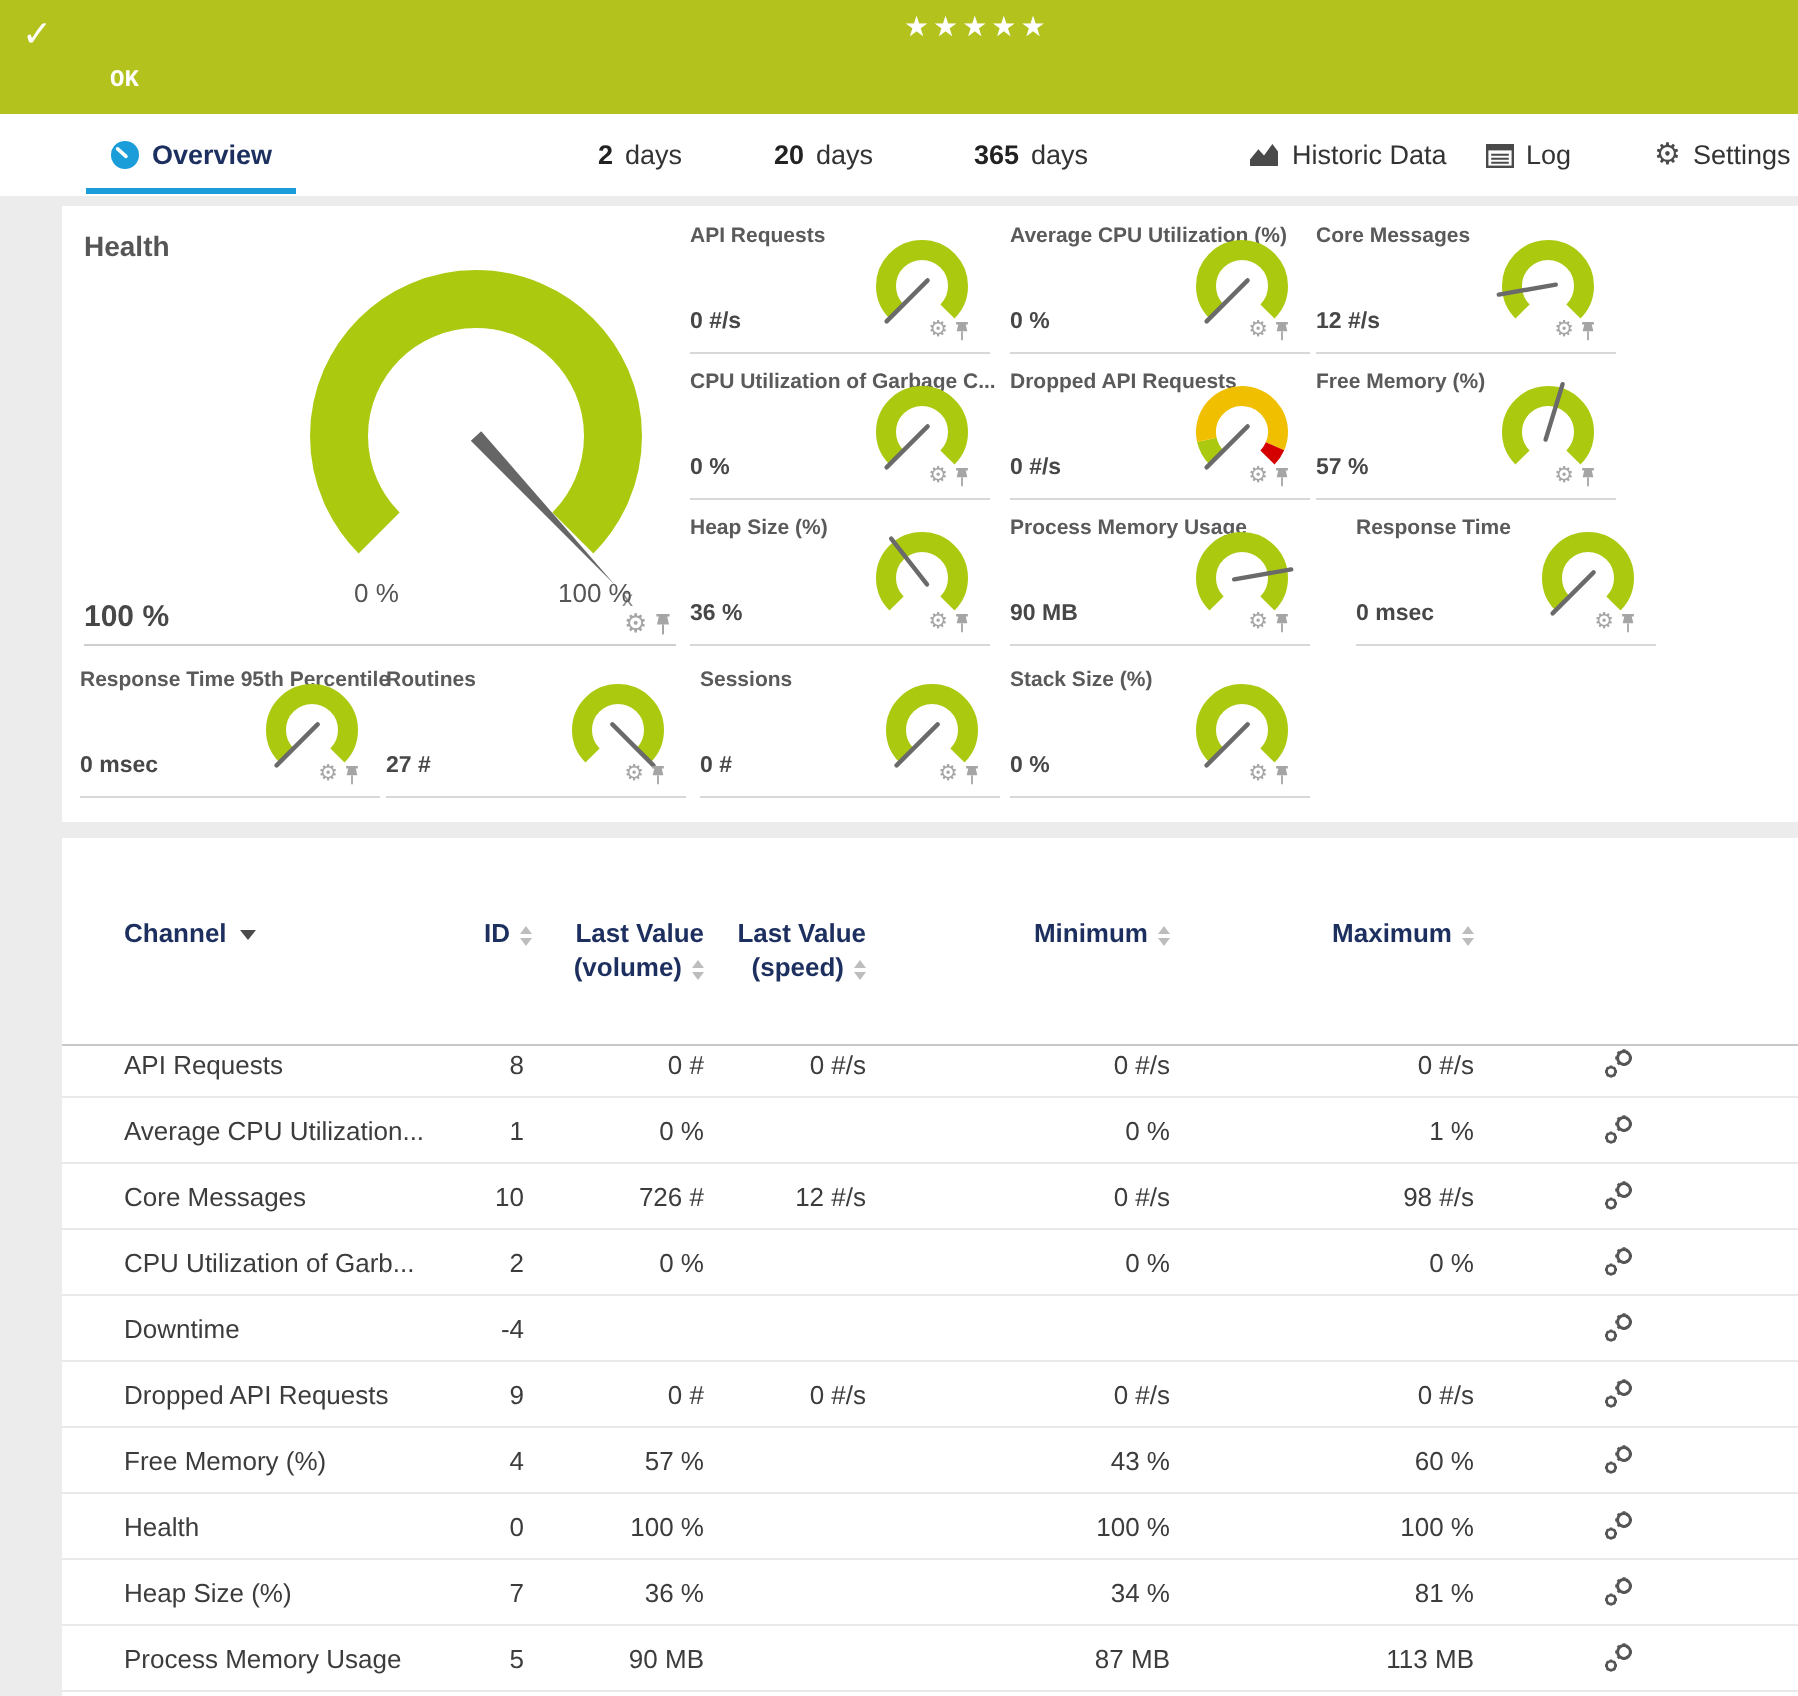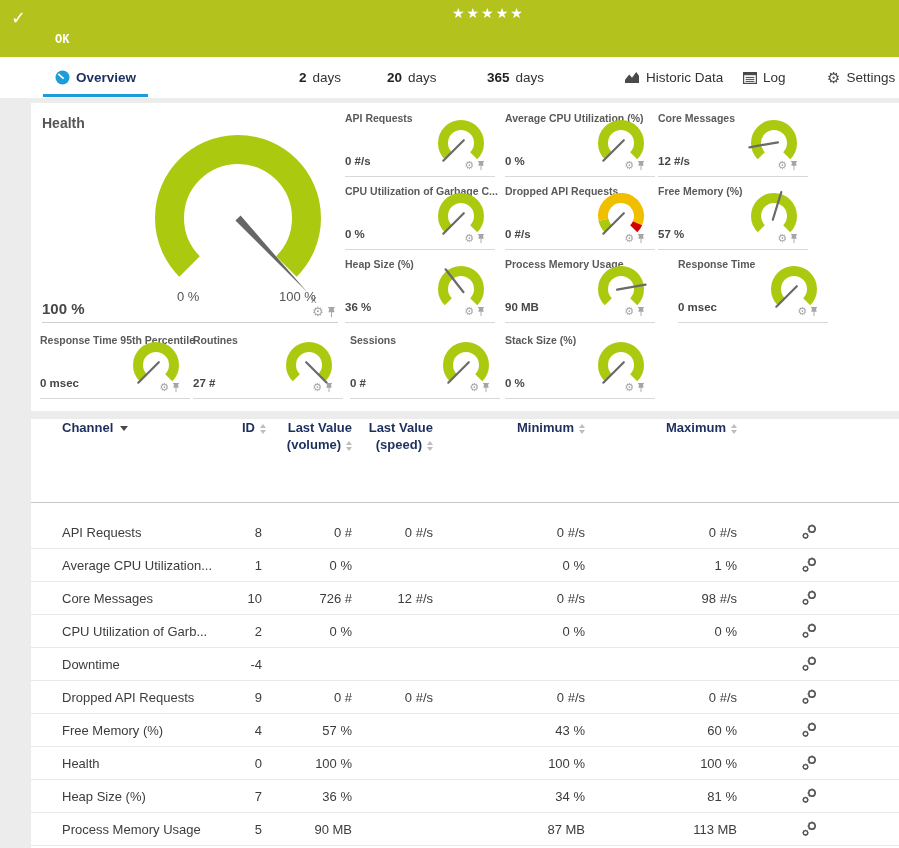--- a/index.html
+++ b/index.html
@@ -43,23 +43,23 @@
   .gear-ch{font-size:13px;line-height:1;cursor:pointer;}
   .health-divider{position:absolute;left:11px;top:219px;width:296px;height:1px;background:#cfcfcf;}
   
   .mini-cell{position:absolute;width:150px;height:67px;border-bottom:1px solid #d8d8d8;}
   .mini-title{position:absolute;left:0;top:2px;font-size:10.5px;font-weight:bold;color:#5a5a5a;white-space:nowrap;}
   .mini-gauge{position:absolute;left:84px;top:4px;}
   .mini-value{position:absolute;left:0;top:45px;font-size:11.5px;font-weight:bold;color:#474747;}
   .mini-icons{position:absolute;right:10px;top:50px;}
   .mini-icons .gear-ch{font-size:11px;}
   
-  .thead{position:absolute;left:0;top:0;right:0;height:84px;border-bottom:1px solid #c8c8c8;
+  .thead{position:absolute;left:0;top:0;right:0;height:104px;border-bottom:1px solid #c8c8c8;
     display:grid;grid-template-columns:211px 20px 90px 81px 152px 152px 1fr;
-    font-size:13px;font-weight:bold;color:var(--navy);}
+    padding-top:39px;font-size:13px;font-weight:bold;color:var(--navy);}
   .hc{white-space:nowrap;line-height:17px;cursor:pointer;}
   .hc.right{text-align:right;}
   .hc.ch{padding-left:31px;}
   #tbody{position:absolute;left:0;top:97px;right:0;}
   .trow{height:33px;border-bottom:1px solid #e9e9e9;display:grid;
     grid-template-columns:211px 20px 90px 81px 152px 152px 1fr;
     align-items:center;font-size:13px;color:var(--text);}
   .trow .c-ch{padding-left:31px;white-space:nowrap;overflow:hidden;cursor:pointer;}
   .trow .num{text-align:right;white-space:nowrap;}
   .trow .c-gear{padding-left:64px;color:#555;cursor:pointer;line-height:0;}

